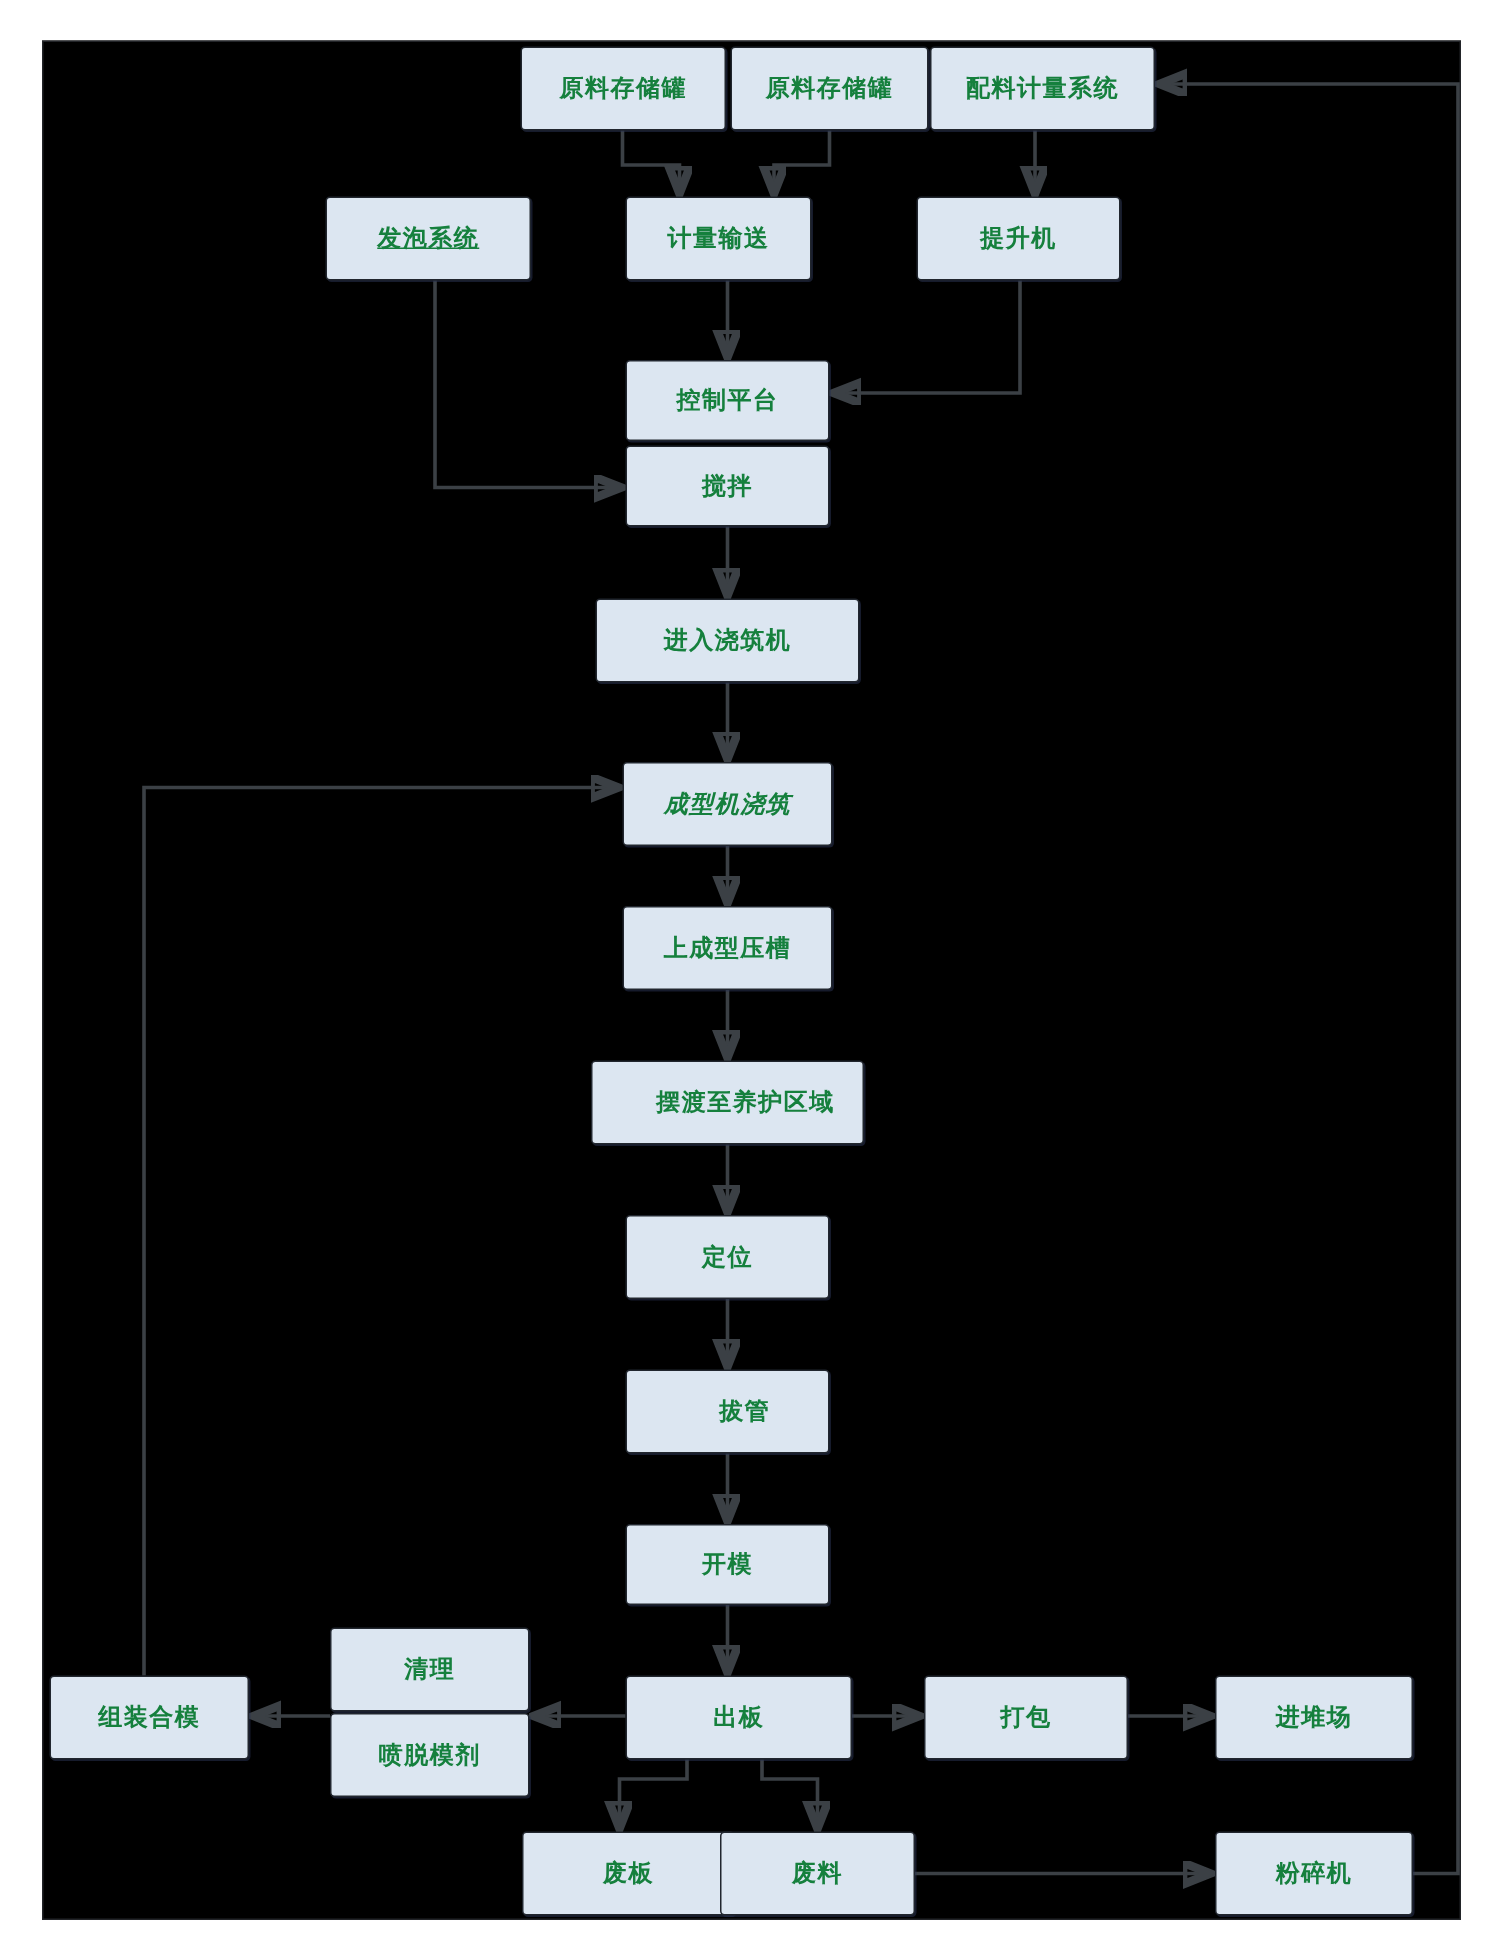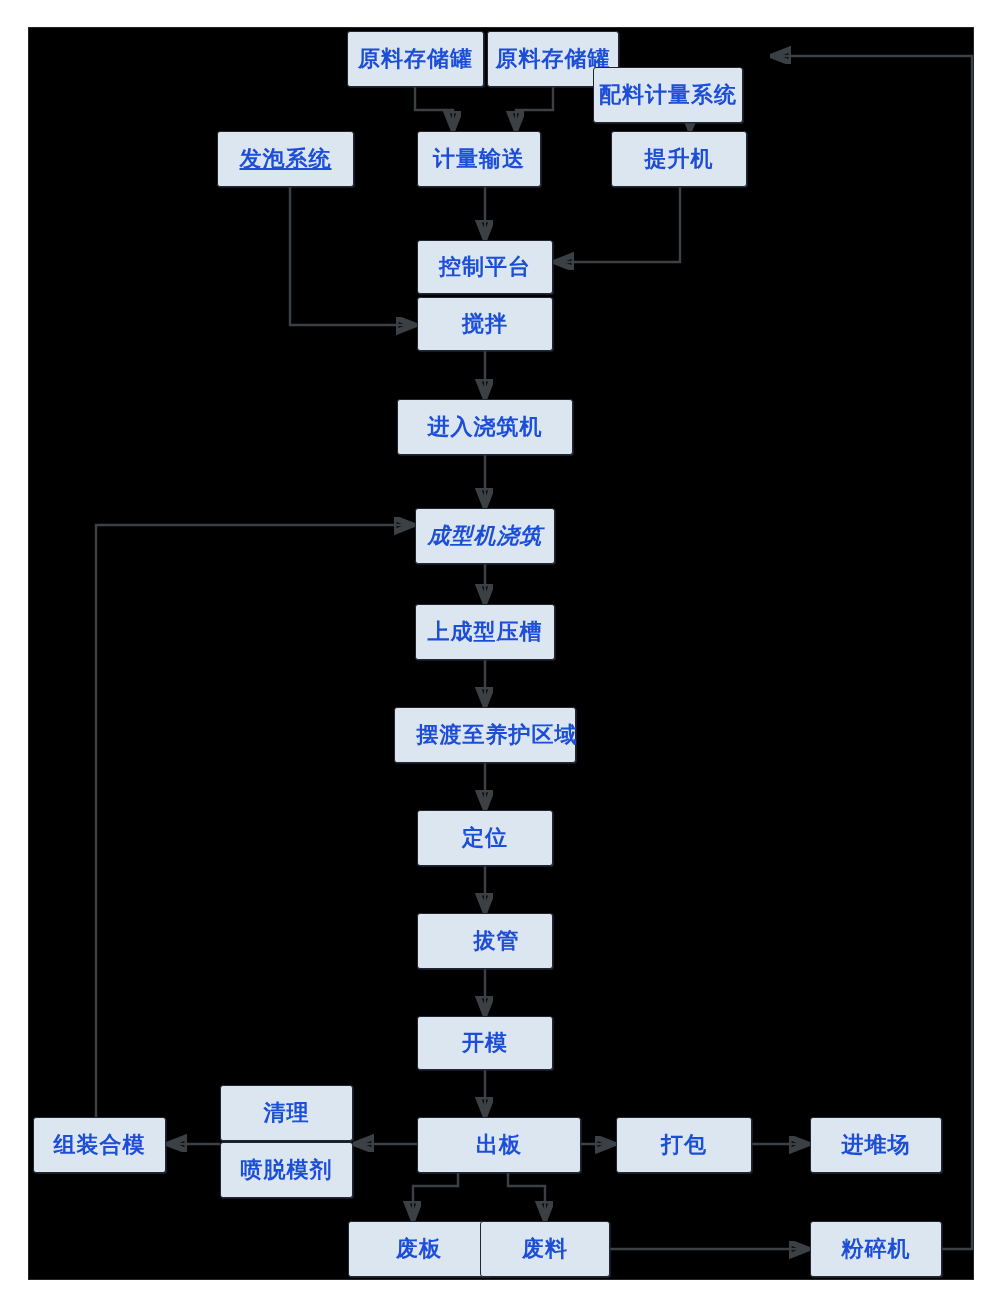--- a/index.html
+++ b/index.html
@@ -16,22 +16,22 @@
     box-sizing:border-box;
   }
   #stage{position:absolute;left:0;top:0;width:1000px;height:1304px;}
   .node{
     position:absolute;
     background:#dce6f1;
     border:1.6px solid #21262e;
     border-radius:3px;
     box-sizing:border-box;
     display:flex;align-items:center;justify-content:center;
-    color:#1d4ed8;
-    font-size:22px;
+    color:#15803d;
+    font-size:16px;
     font-weight:600;
     letter-spacing:1px;
     white-space:nowrap;
     box-shadow:1px 1px 0 rgba(40,50,80,.55);
   }
   svg#wires{position:absolute;left:0;top:0;width:1000px;height:1304px;pointer-events:none;}
   svg#wires line, svg#wires polyline, svg#wires path{
     stroke:#3b4045;stroke-width:2.4;fill:none;
   }
 </style>
@@ -91,36 +91,36 @@
     <polyline points="508,1173 508,1186 545,1186 545,1218" marker-end="url(#ah)"></polyline>
 
     <line x1="610" y1="1249" x2="806" y2="1249" marker-end="url(#ah)"></line>
 
     <polyline points="942,1249 972,1249 972,56 774,56" marker-end="url(#ah)"></polyline>
   </svg>
 
   <div id="nodes">
       <div class="node" style="left: 347px; top: 31px; width: 137px; height: 56px;">原料存储罐</div>
       <div class="node" style="left: 487px; top: 31px; width: 132px; height: 56px;">原料存储罐</div>
-      <div class="node" style="left: 593px; top: 31px; width: 150px; height: 56px; margin-top: 36px;">配料计量系统</div>
+      <div class="node" style="left: 620px; top: 31px; width: 150px; height: 56px;">配料计量系统</div>
       <div class="node" style="left: 217px; top: 131px; width: 137px; height: 56px; text-decoration: underline;">发泡系统</div>
       <div class="node" style="left: 417px; top: 131px; width: 124px; height: 56px;">计量输送</div>
       <div class="node" style="left: 611px; top: 131px; width: 136px; height: 56px;">提升机</div>
       <div class="node" style="left: 417px; top: 240px; width: 136px; height: 54px;">控制平台</div>
       <div class="node" style="left: 417px; top: 297px; width: 136px; height: 54px;">搅拌</div>
       <div class="node" style="left: 397px; top: 399px; width: 176px; height: 56px;">进入浇筑机</div>
       <div class="node" style="left: 415px; top: 508px; width: 140px; height: 56px; font-style: italic;">成型机浇筑</div>
       <div class="node" style="left: 415px; top: 604px; width: 140px; height: 56px;">上成型压槽</div>
       <div class="node" style="left: 394px; top: 707px; width: 182px; height: 56px; padding-left: 24px;">摆渡至养护区域</div>
       <div class="node" style="left: 417px; top: 810px; width: 136px; height: 56px;">定位</div>
       <div class="node" style="left: 417px; top: 913px; width: 136px; height: 56px; padding-left: 23px;">拔管</div>
       <div class="node" style="left: 417px; top: 1016px; width: 136px; height: 54px;">开模</div>
       <div class="node" style="left: 33px; top: 1117px; width: 133px; height: 56px;">组装合模</div>
       <div class="node" style="left: 220px; top: 1085px; width: 133px; height: 56px;">清理</div>
       <div class="node" style="left: 220px; top: 1142px; width: 133px; height: 56px;">喷脱模剂</div>
-      <div class="node" style="left: 417px; top: 1117px; width: 164px; height: 56px;">出板</div>
+      <div class="node" style="left: 417px; top: 1117px; width: 151px; height: 56px;">出板</div>
       <div class="node" style="left: 616px; top: 1117px; width: 136px; height: 56px;">打包</div>
       <div class="node" style="left: 810px; top: 1117px; width: 132px; height: 56px;">进堆场</div>
       <div class="node" style="left: 348px; top: 1221px; width: 142px; height: 56px;">废板</div>
       <div class="node" style="left: 480px; top: 1221px; width: 130px; height: 56px;">废料</div>
       <div class="node" style="left: 810px; top: 1221px; width: 132px; height: 56px;">粉碎机</div>
     </div>
 </div>
 
 </body></html>

